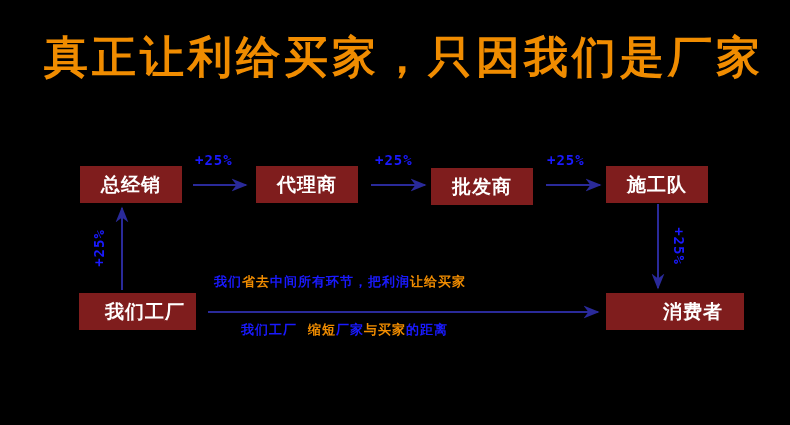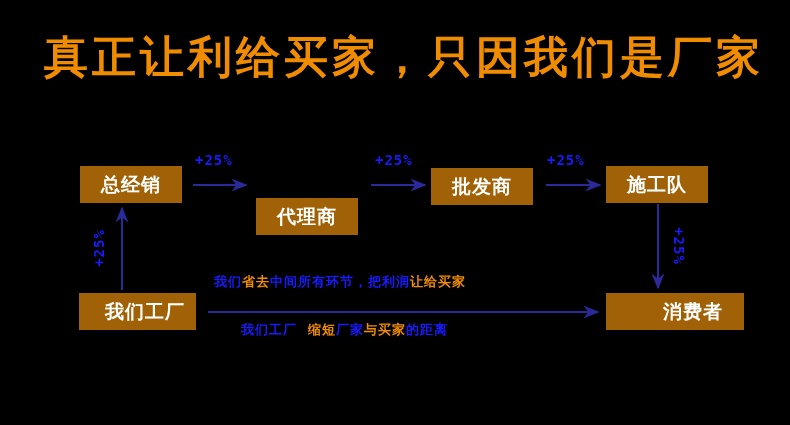--- a/index.html
+++ b/index.html
@@ -1,20 +1,20 @@
 <!DOCTYPE html>
 <html><head>
 <meta charset="utf-8">
 <style>
   html, body { margin:0; padding:0; background:#000; }
   body { width:790px; height:425px; position:relative; overflow:hidden;
          font-family:"DejaVu Sans","Liberation Sans",sans-serif; }
   .title { position:absolute; left:0; top:28px; width:725px; text-align:left;
            font-size:44px; font-weight:bold; color:#f08c00; letter-spacing:4px; white-space:nowrap;margin-left:44px; }
-  .box { position:absolute; height:37px; width:102px; background:#a16207; color:#fff;
+  .box { position:absolute; height:37px; width:102px; background:#7f1d1d; color:#fff;
          font-size:19px; font-weight:bold; display:flex; align-items:center; justify-content:center;
          letter-spacing:1px; }
   .pct { position:absolute; color:#1a1aff; font-size:14px; font-weight:bold;
          font-family:"DejaVu Sans Mono","Liberation Mono",monospace; letter-spacing:1px; }
   .pct.vert-up { transform:rotate(-90deg); transform-origin:center; }
   .pct.vert-down { transform:rotate(90deg); transform-origin:center; }
   svg.arrows { position:absolute; left:0; top:0; }
   .line-text { position:absolute; font-size:13px; font-weight:bold; white-space:nowrap; letter-spacing:1px; }
   .blue { color:#1a1aff; }
   .orange { color:#f08c00; }
@@ -32,21 +32,21 @@
   </defs>
   <line x1="193" y1="185" x2="246" y2="185" stroke="#2a2a9a" stroke-width="2" marker-end="url(#ah)"></line>
   <line x1="371" y1="185" x2="425" y2="185" stroke="#2a2a9a" stroke-width="2" marker-end="url(#ah)"></line>
   <line x1="546" y1="185" x2="600" y2="185" stroke="#2a2a9a" stroke-width="2" marker-end="url(#ah)"></line>
   <line x1="122" y1="290" x2="122" y2="208" stroke="#2a2a9a" stroke-width="2" marker-end="url(#ah)"></line>
   <line x1="658" y1="204" x2="658" y2="288" stroke="#2a2a9a" stroke-width="2" marker-end="url(#ah)"></line>
   <line x1="208" y1="312" x2="598" y2="312" stroke="#2a2a9a" stroke-width="2" marker-end="url(#ah)"></line>
 </svg>
 
 <div class="box" style="left:80px;top:166px;">总经销</div>
-<div class="box" style="left:256px;top:166px;margin-top:32px;">代理商</div>
+<div class="box" style="left:256px;top:166px;">代理商</div>
 <div class="box" style="left:431px;top:168px;">批发商</div>
 <div class="box" style="left:606px;top:166px;">施工队</div>
 <div class="box" style="left:79px;top:293px;padding-left:15px;">我们工厂</div>
 <div class="box" style="left:606px;top:293px;padding-left:36px;">消费者</div>
 
 <div class="pct" style="left:195px;top:152px;">+25%</div>
 <div class="pct" style="left:375px;top:152px;">+25%</div>
 <div class="pct" style="left:547px;top:152px;">+25%</div>
 <div class="pct vert-up" style="left:77px;top:240px;width:44px;text-align:center;">+25%</div>
 <div class="pct vert-down" style="left:657px;top:238px;width:44px;text-align:center;">+25%</div>

